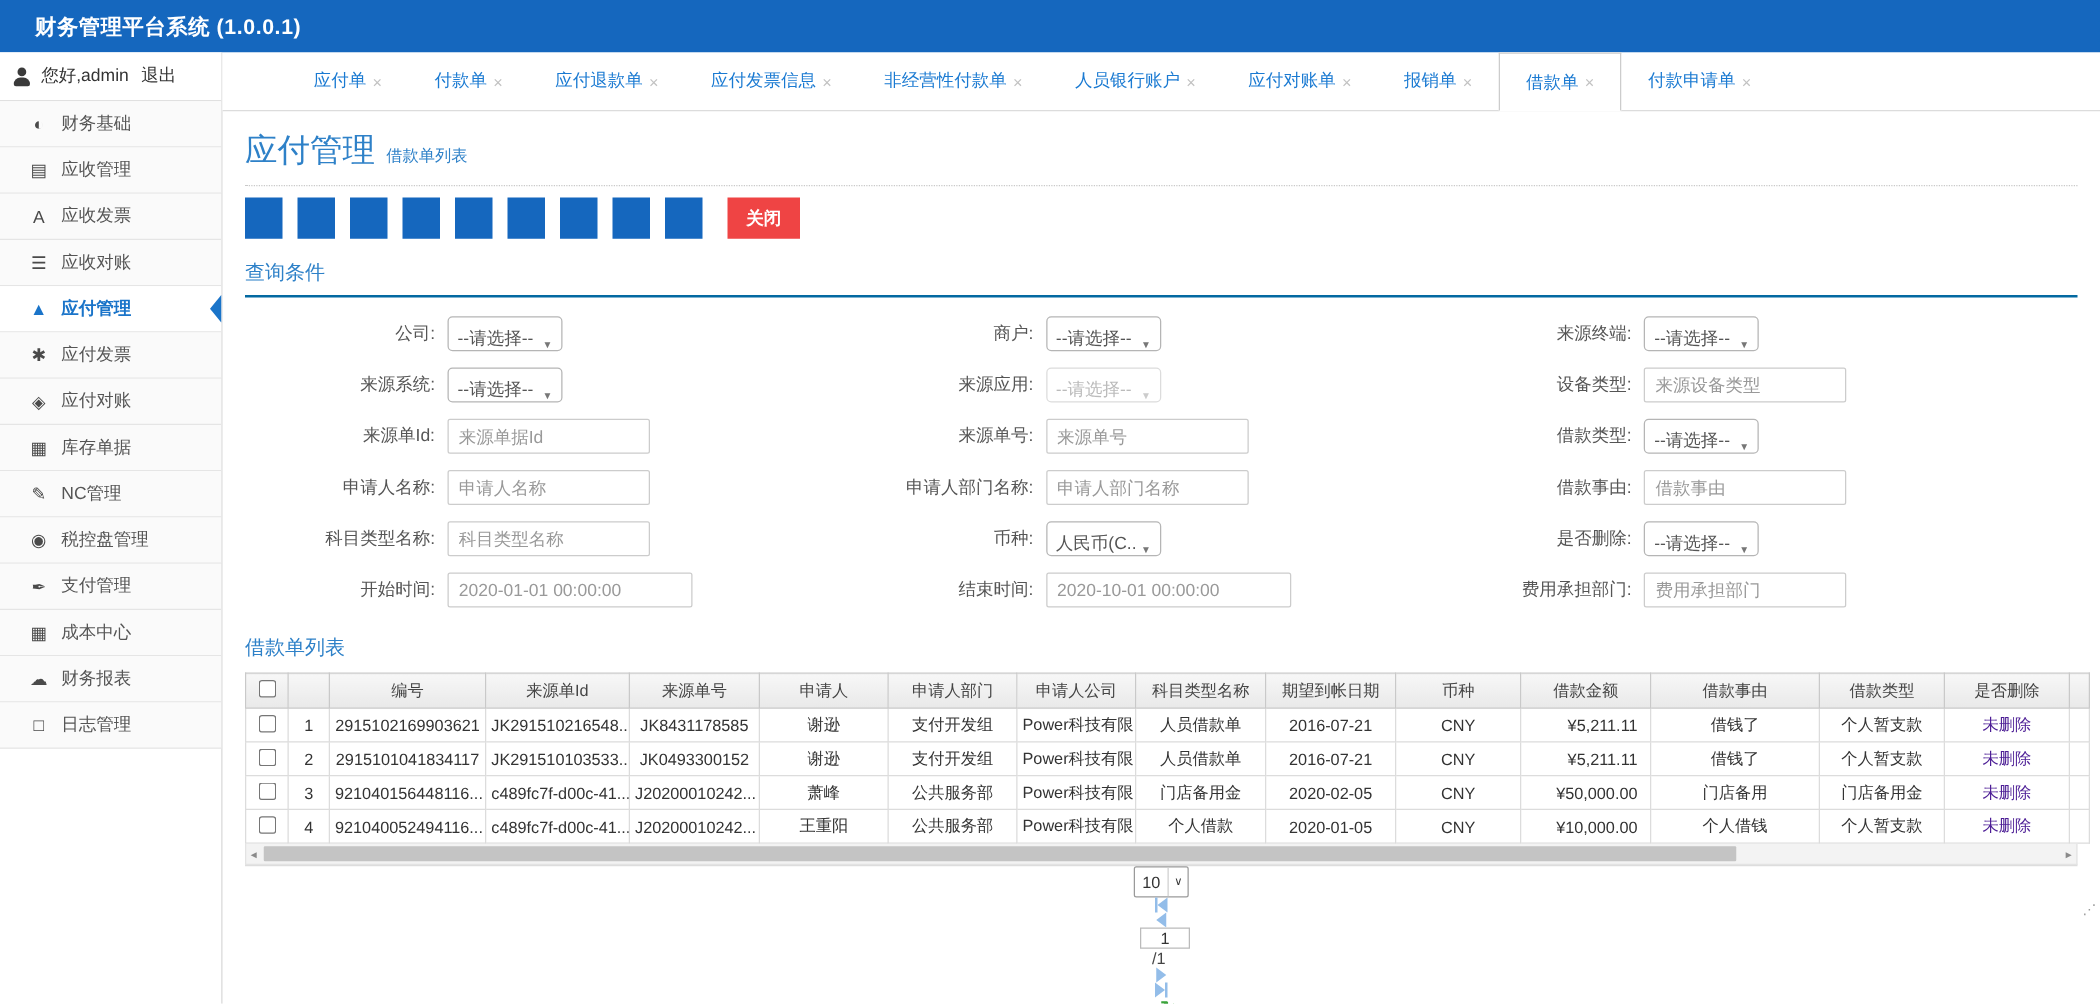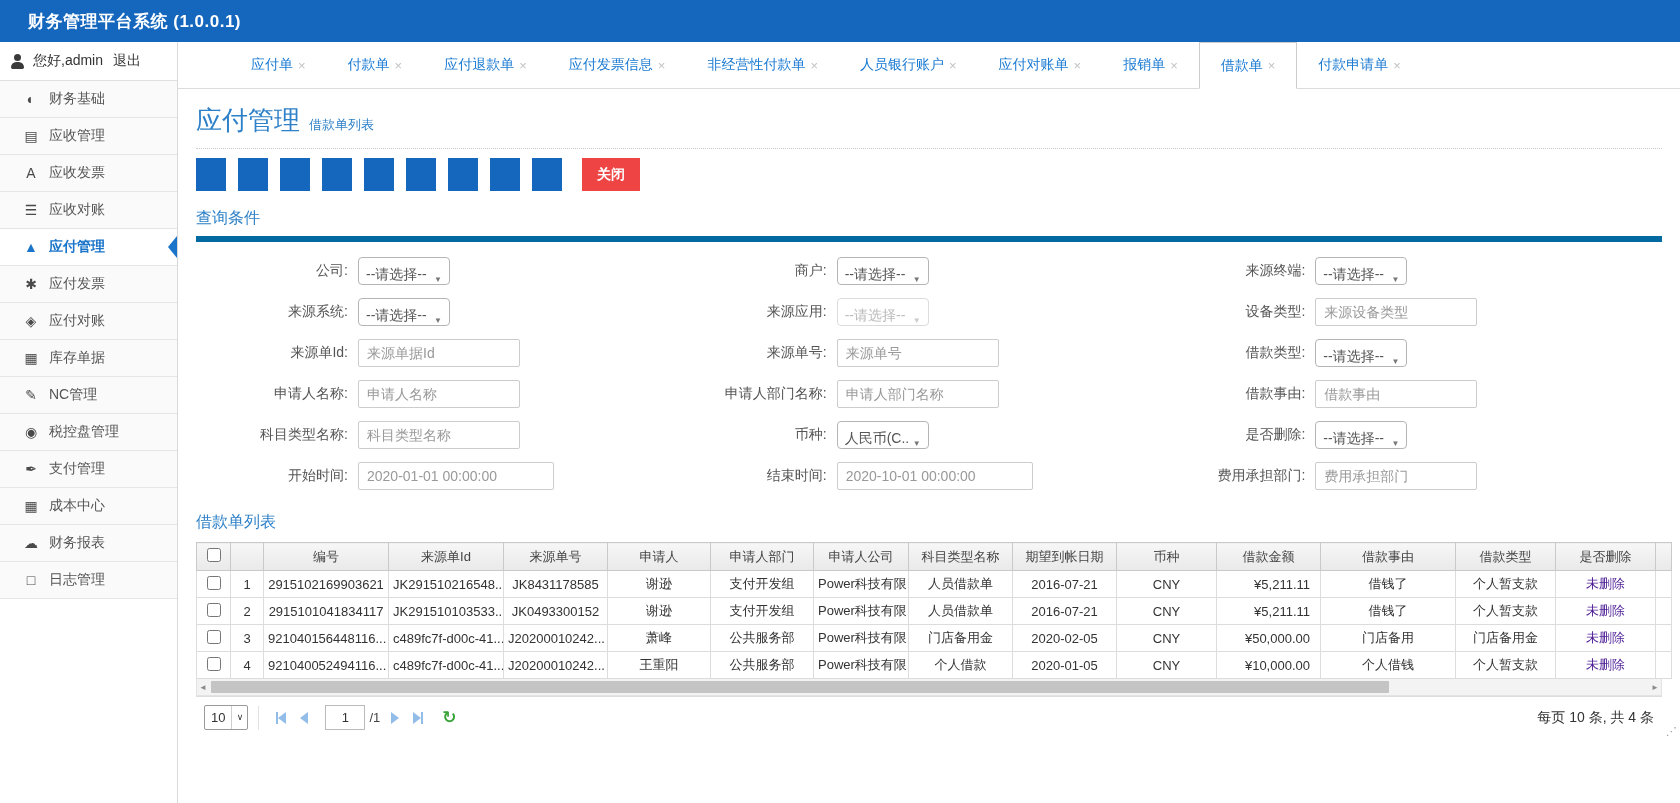--- a/index.html
+++ b/index.html
@@ -43,21 +43,21 @@
   .pagetitle-row { padding:14px 0 10px 0; border-bottom:1px dotted #c9c9c9; display:flex; align-items:baseline; }
   .pagetitle { font-size:26px; color:#2e81c8; }
   .pagesub { font-size:13px; color:#2e81c8; margin-left:9px; }
 
   .toolbar { margin-top:9px; display:flex; }
   .btn { height:33px; padding:0 15px; background:#1567be; color:#fff; font-weight:bold; font-size:14px;
     border:none; margin-right:12px; cursor:pointer; }
   .btn.gray { background:#ef4444; margin-left:8px; }
 
   .section-title { font-size:16px; color:#2e81c8; margin-top:17px; padding-bottom:7px; }
-  .query-wrap { border-bottom:6px solid #0369a1; }
+  .query-wrap { border-bottom:2px solid #0369a1; }
   .form-grid { display:grid; grid-template-columns:1fr 1fr 1fr; row-gap:13px; padding:15px 30px 18px 0; }
   .field { display:flex; align-items:center; height:28px; }
   .flabel { width:152px; text-align:right; margin-right:10px; color:#555; flex:0 0 152px; }
   .sel { height:28px; width:92px; border:1px solid #b5b5b5; border-radius:4px; background:#fff;
     display:flex; align-items:flex-end; padding:0 7px; color:#555; cursor:pointer; }
   .sel .sel-text { flex:1; overflow:hidden; white-space:nowrap; }
   .sel .caret { font-size:8px; color:#777; margin-left:3px; }
   .field.disabled .sel { border-color:#dcdcdc; color:#bbb; cursor:default; }
   .field.disabled .sel .caret { color:#ccc; }
   .field input { height:28px; border:1px solid #ccc; border-radius:2px; padding:0 8px; color:#999;
@@ -84,21 +84,21 @@
   .grid input[type="checkbox"] { width:14px; height:14px; }
 
   
   .hscroll { height:17px; background:#f3f3f3; border:1px solid #e3e3e3; border-top:none;
     display:flex; align-items:center; position:relative; }
   .hs-arrow { width:12px; text-align:center; color:#8a8a8a; font-size:8px; line-height:17px; cursor:pointer; }
   .hs-thumb { position:absolute; left:14px; top:2px; height:12px; width:1178px; background:#c4c4c4; border-radius:1px; cursor:pointer; }
   .hs-right { position:absolute; right:0; }
 
   
-  .pager { border-top:1px solid #ddd; margin-top:0; height:42px; display:flex; align-items:center; padding:0 8px; }
+  .pager { border-top:1px solid #ddd; margin-top:0; height:42px; display:flex; align-items:center; padding:0 8px;flex-direction:column; }
   .psize { display:flex; height:25px; border:1px solid #9a9a9a; border-radius:2px; background:#fff;
     align-items:center; cursor:pointer; }
   .psize .pval { padding:0 6px; font-size:13px; }
   .psize .parrow { width:16px; border-left:1px solid #cfcfcf; text-align:center; font-size:9px; color:#333; height:100%; line-height:23px; }
   .vsep { width:1px; height:24px; background:#e2e2e2; margin:0 10px; }
   .pg-btn { display:inline-flex; align-items:center; margin:0 7px; cursor:pointer; }
   .tri-l { width:0; height:0; border:6px solid transparent; border-right:8px solid #93bde9; border-left:0; }
   .tri-r { width:0; height:0; border:6px solid transparent; border-left:8px solid #93bde9; border-right:0; }
   .vbar { width:2px; height:12px; background:#93bde9; }
   .pg-input { width:40px; height:25px; border:1px solid #bbb; text-align:center; font-size:13px;

